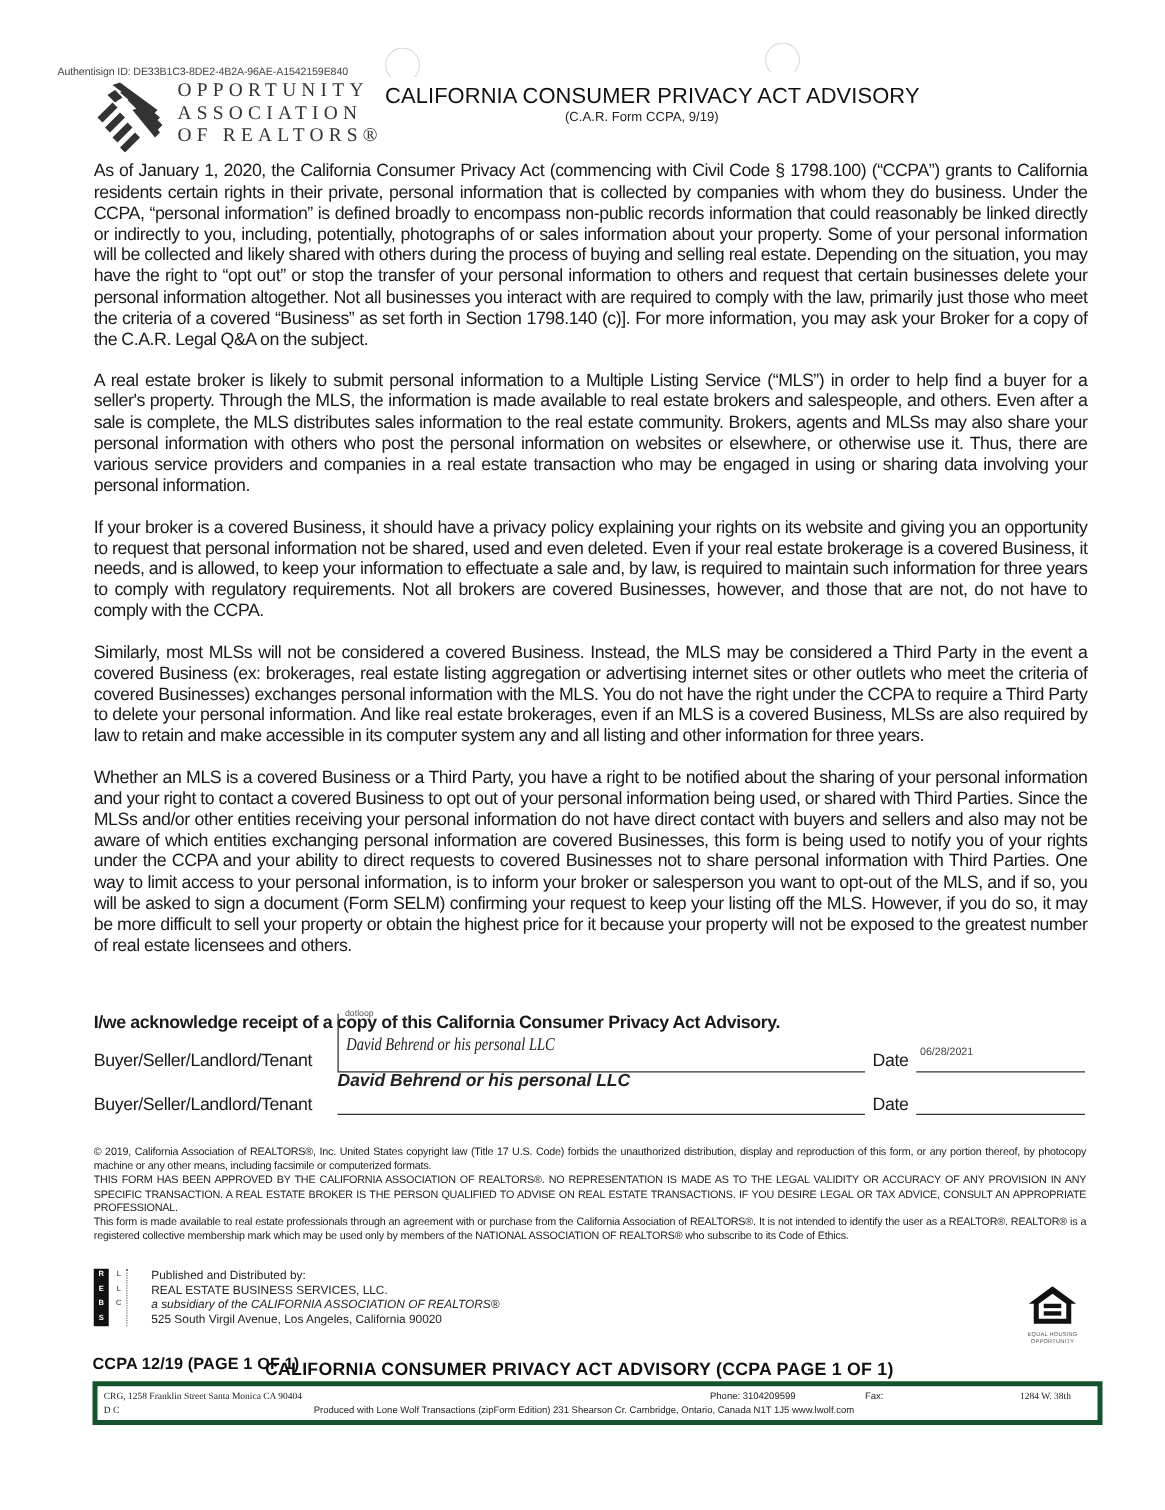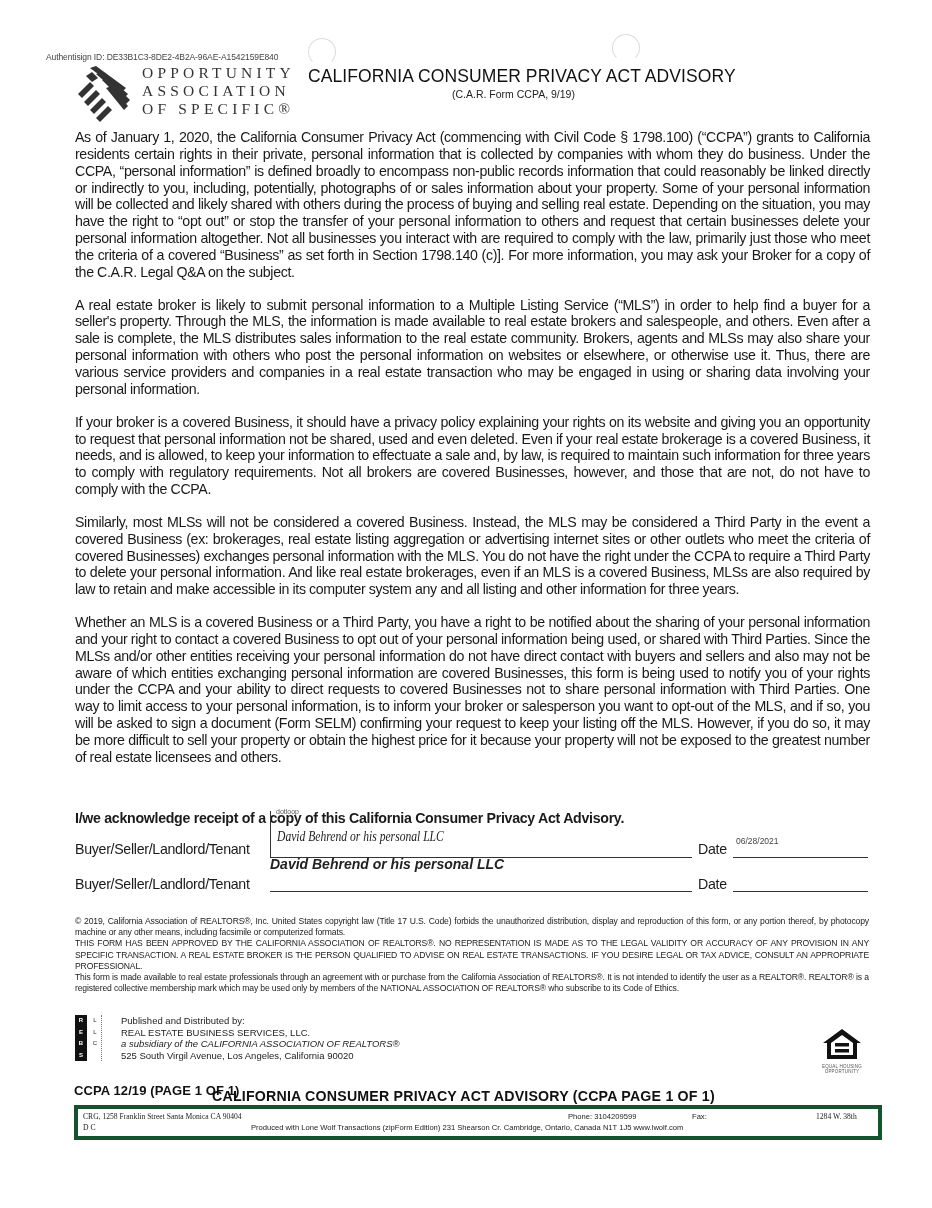--- a/index.html
+++ b/index.html
@@ -55,21 +55,21 @@
       <polygon points="20,10 26,8 52,30 48,34"></polygon>
       <polygon points="26,16 32,14 54,36 50,40"></polygon>
       <polygon points="30,24 36,22 52,42 48,46"></polygon>
       <polygon points="10,12 16,8 22,14 16,18"></polygon>
     </g>
   </svg>
 </div>
 <div class="abs logo-text">
   <div>OPPORTUNITY</div>
   <div>ASSOCIATION</div>
-  <div>OF SPECIFIC®</div>
+  <div>OF REALTORS®</div>
 </div>
 
 <div class="abs title">CALIFORNIA CONSUMER PRIVACY ACT ADVISORY</div>
 <div class="abs subtitle">(C.A.R. Form CCPA, 9/19)</div>
 
 <div class="abs body">
   <p>As of January 1, 2020, the California Consumer Privacy Act (commencing with Civil Code § 1798.100) (“CCPA”) grants to California residents certain rights in their private, personal information that is collected by companies with whom they do business. Under the CCPA, “personal information” is defined broadly to encompass non-public records information that could reasonably be linked directly or indirectly to you, including, potentially, photographs of or sales information about your property. Some of your personal information will be collected and likely shared with others during the process of buying and selling real estate. Depending on the situation, you may have the right to “opt out” or stop the transfer of your personal information to others and request that certain businesses delete your personal information altogether. Not all businesses you interact with are required to comply with the law, primarily just those who meet the criteria of a covered “Business” as set forth in Section 1798.140 (c)]. For more information, you may ask your Broker for a copy of the C.A.R. Legal Q&amp;A on the subject.</p>
   <p>A real estate broker is likely to submit personal information to a Multiple Listing Service (“MLS”) in order to help find a buyer for a seller's property. Through the MLS, the information is made available to real estate brokers and salespeople, and others. Even after a sale is complete, the MLS distributes sales information to the real estate community. Brokers, agents and MLSs may also share your personal information with others who post the personal information on websites or elsewhere, or otherwise use it. Thus, there are various service providers and companies in a real estate transaction who may be engaged in using or sharing data involving your personal information.</p>
   <p>If your broker is a covered Business, it should have a privacy policy explaining your rights on its website and giving you an opportunity to request that personal information not be shared, used and even deleted. Even if your real estate brokerage is a covered Business, it needs, and is allowed, to keep your information to effectuate a sale and, by law, is required to maintain such information for three years to comply with regulatory requirements.  Not all brokers are covered Businesses, however, and those that are not, do not have to comply with the CCPA.</p>
   <p>Similarly, most MLSs will not be considered a covered Business. Instead, the MLS may be considered a Third Party in the event a covered Business (ex: brokerages, real estate listing aggregation or advertising internet sites or other outlets who meet the criteria of covered Businesses) exchanges personal information with the MLS. You do not have the right under the CCPA to require a Third Party to delete your personal information. And like real estate brokerages, even if an MLS is a covered Business, MLSs are also required by law to retain and make accessible in its computer system any and all listing and other information for three years.</p>

